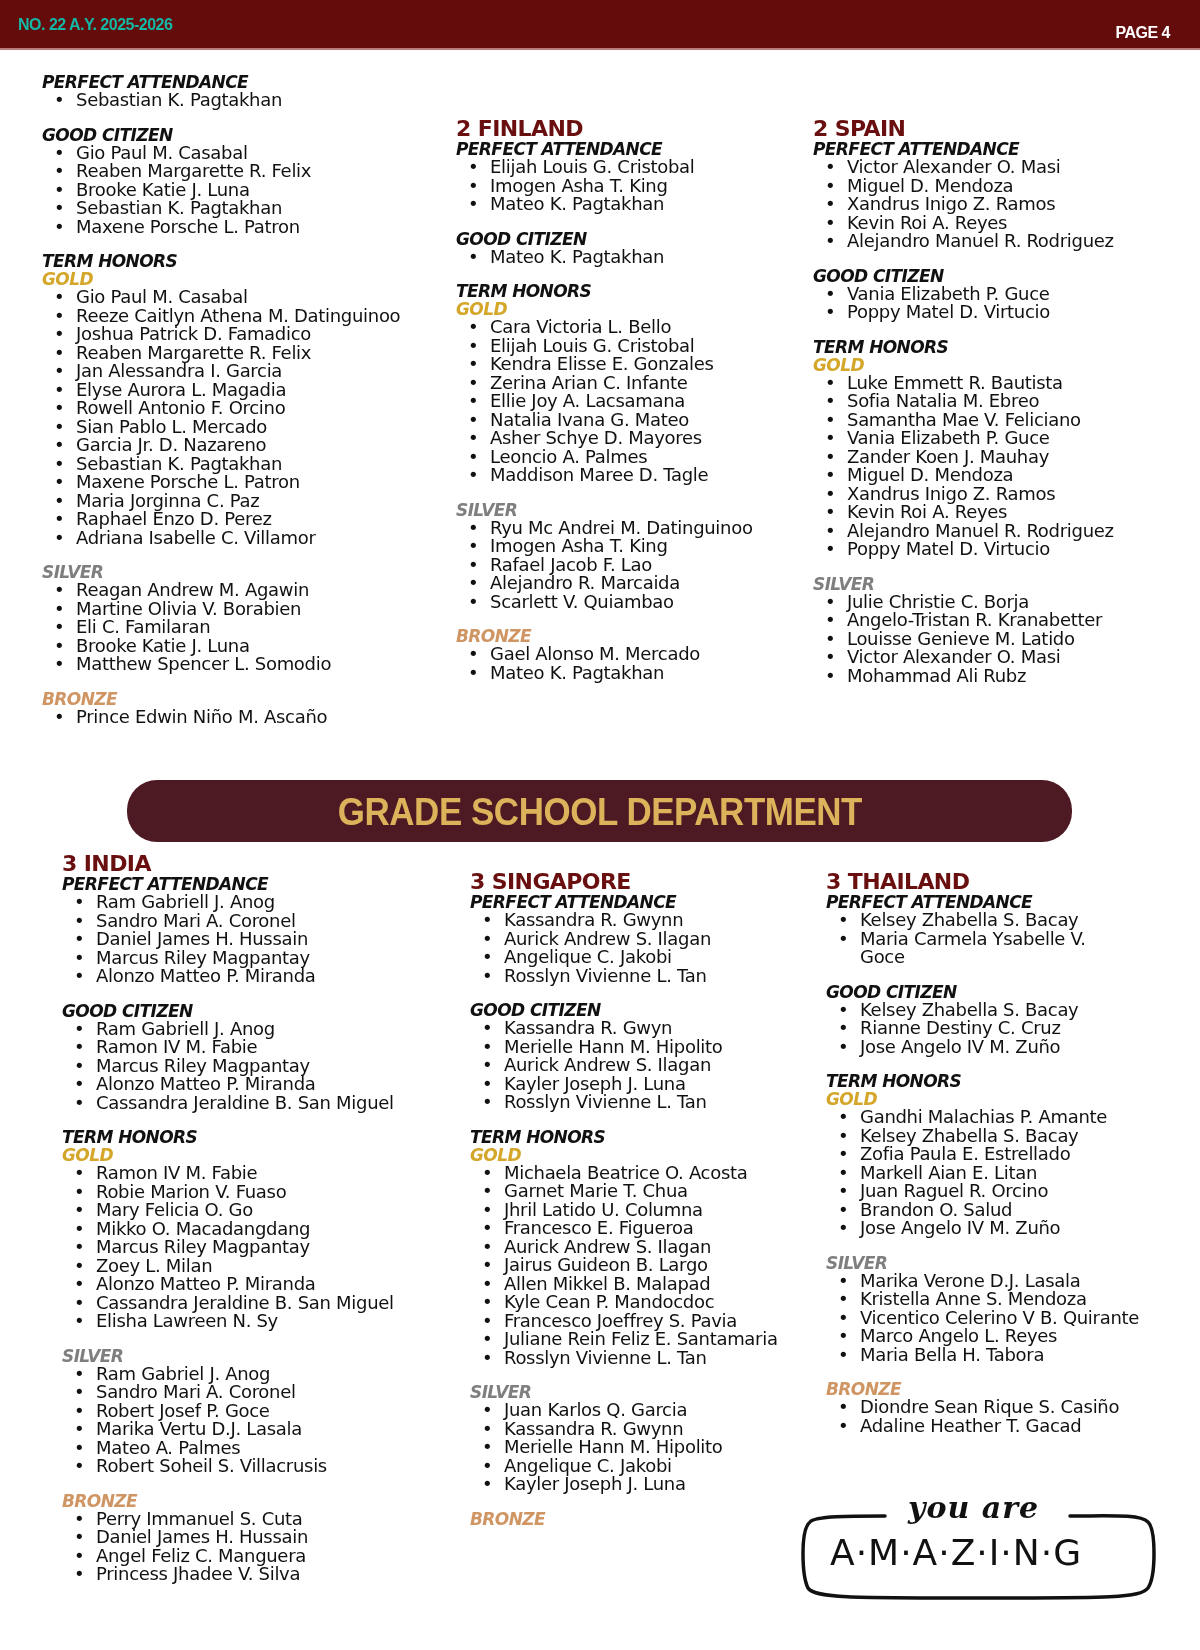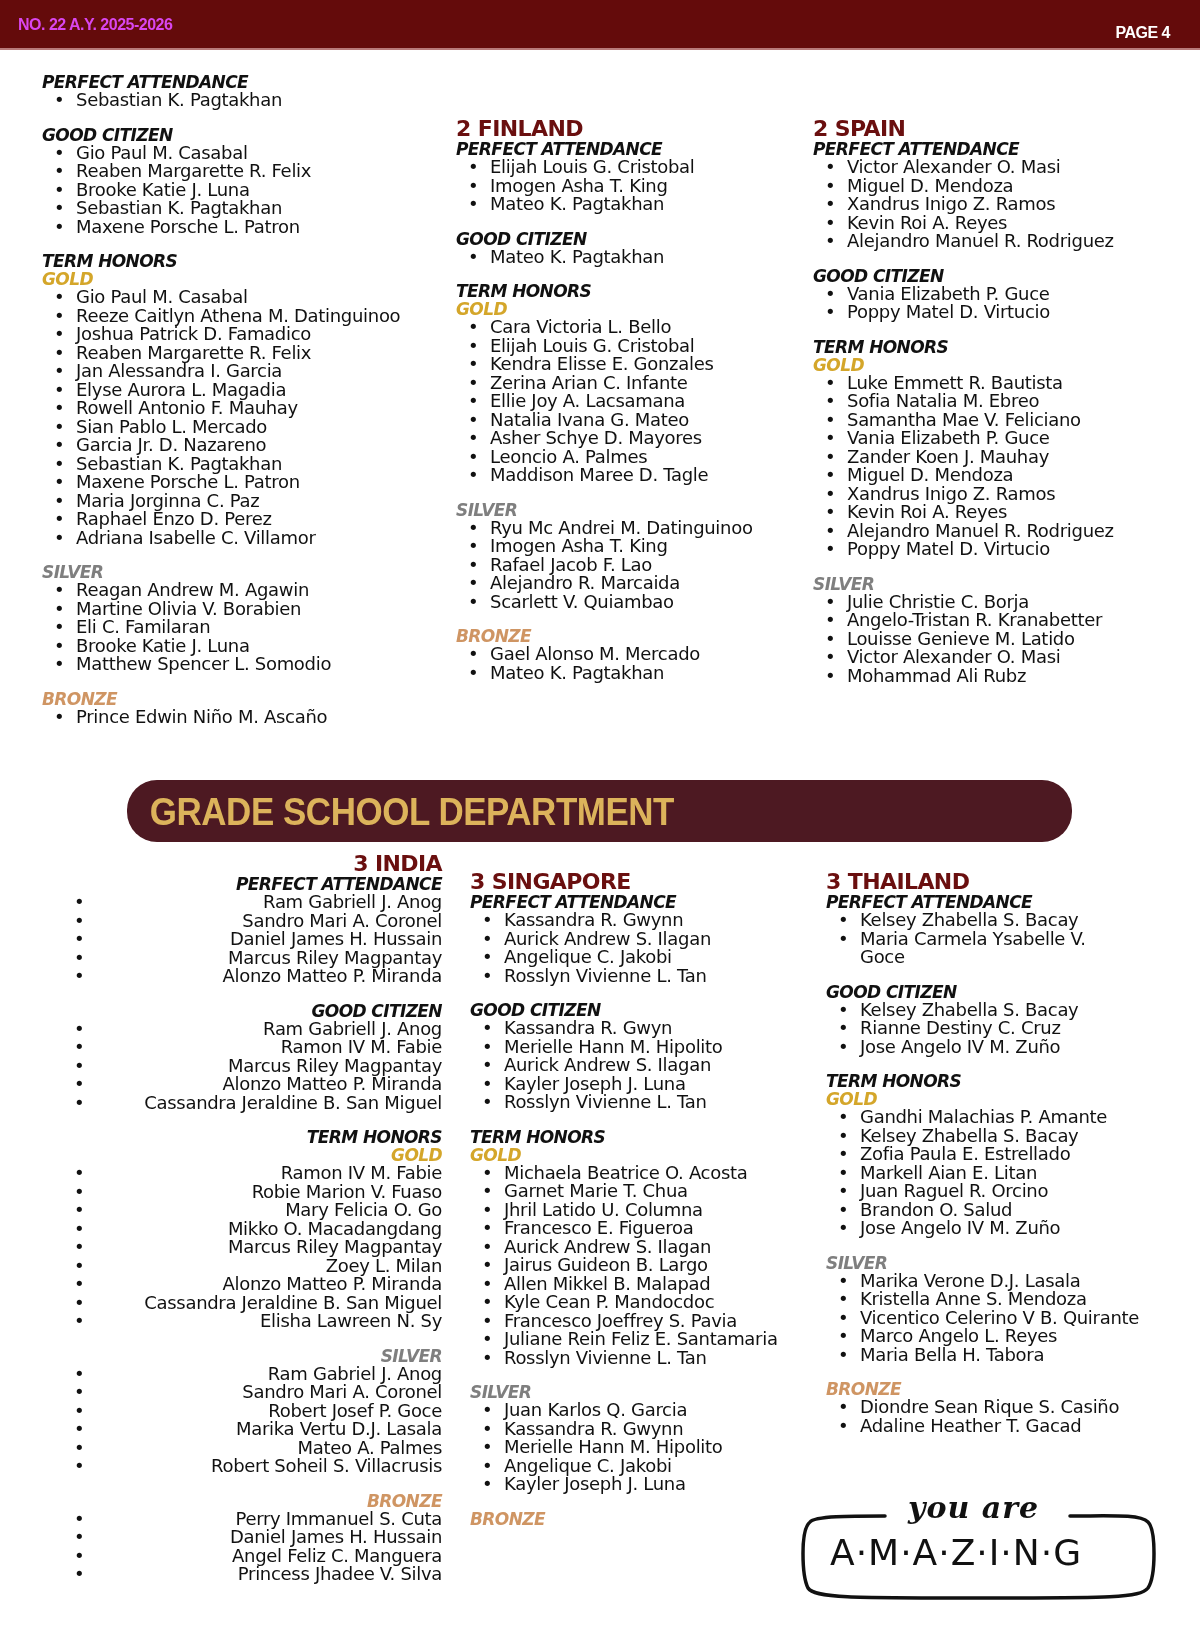--- a/index.html
+++ b/index.html
@@ -1,20 +1,20 @@
 <!DOCTYPE html>
 <html><head>
 <meta charset="utf-8">
 <style>
   html, body { margin: 0; padding: 0; background: #ffffff; }
   body { width: 1200px; height: 1650px; position: relative; overflow: hidden;
          font-family: "DejaVu Sans", sans-serif; color: #111; }
   .topbar { position: absolute; left: 0; top: 0; width: 1200px; height: 50px;
             background: #640b0b; border-bottom: 2px solid #b97a7a; box-sizing: border-box; }
-  .topbar .left { position: absolute; left: 18px; top: 16px; color: #d946ef;
+  .topbar .left { position: absolute; left: 18px; top: 16px; color: #14b8a6;
                   font: bold 16px "Liberation Sans", sans-serif; letter-spacing: -0.5px; }
   .topbar .right { position: absolute; right: 30px; top: 16px; color: #fff;
                    font: bold 16px "Liberation Sans", sans-serif; letter-spacing: -0.5px; margin-top: 8px; }
 
   .col { position: absolute; width: 380px; }
   .class-title { font: bold 22px "DejaVu Sans", sans-serif; color: #6a0f0f;
                  line-height: 22px; letter-spacing: -0.6px; margin: 0; }
   .sec { font: italic bold 17px "DejaVu Sans", sans-serif; color: #111;
          line-height: 18px; letter-spacing: -0.6px; margin: 0; }
   .tier { font: italic bold 17px "DejaVu Sans", sans-serif; line-height: 18px;
@@ -23,21 +23,21 @@
   .tier.silver { color: #7f7f7f; }
   .tier.bronze { color: #cf9563; }
   ul.names { list-style: none; margin: 0; padding: 0 0 0 12px; }
   ul.names li { position: relative; padding-left: 22px; font: 18px "DejaVu Sans", sans-serif;
                 line-height: 18.5px; letter-spacing: -0.3px; white-space: nowrap; }
   ul.names li::before { content: "\2022"; position: absolute; left: 0; top: 0; }
   ul.names li.wrap { white-space: normal; width: 270px; }
   .gap { height: 16px; }
 
   .banner { position: absolute; left: 127px; top: 780px; width: 945px; height: 62px;
-            background: #4d1922; border-radius: 30px; }
+            background: #4d1922; border-radius: 30px; text-align: center; }
   .banner span { display: inline-block; margin-top: 11px; color: #dcb35b;
                  font: bold 38px "Liberation Sans", sans-serif; letter-spacing: -0.5px;
                  transform: scaleX(0.92); }
 
   .badge { position: absolute; left: 790px; top: 1486px; width: 375px; height: 120px; }
 </style>
 </head>
 <body>
 
 <div class="topbar">
@@ -62,21 +62,21 @@
     <div class="gap"></div>
     <div class="sec">TERM HONORS</div>
     <div class="tier gold">GOLD</div>
     <ul class="names">
       <li>Gio Paul M. Casabal</li>
       <li>Reeze Caitlyn Athena M. Datinguinoo</li>
       <li>Joshua Patrick D. Famadico</li>
       <li>Reaben Margarette R. Felix</li>
       <li>Jan Alessandra I. Garcia</li>
       <li>Elyse Aurora L. Magadia</li>
-      <li>Rowell Antonio F. Mauhay</li>
+      <li>Rowell Antonio F. Orcino</li>
       <li>Sian Pablo L. Mercado</li>
       <li>Garcia Jr. D. Nazareno</li>
       <li>Sebastian K. Pagtakhan</li>
       <li>Maxene Porsche L. Patron</li>
       <li>Maria Jorginna C. Paz</li>
       <li>Raphael Enzo D. Perez</li>
       <li>Adriana Isabelle C. Villamor</li>
     </ul>
     <div class="gap"></div>
     <div class="tier silver">SILVER</div>
@@ -175,21 +175,21 @@
       <li>Louisse Genieve M. Latido</li>
       <li>Victor Alexander O. Masi</li>
       <li>Mohammad Ali Rubz</li>
     </ul>
   </div>
 
 <div class="banner">
   <span>GRADE SCHOOL DEPARTMENT</span>
 </div>
 
-<div class="col" style="left:62px; top:853px;text-align:right;">
+<div class="col" style="left:62px; top:853px;">
     <div class="class-title">3 INDIA</div>
     <div class="sec">PERFECT ATTENDANCE</div>
     <ul class="names">
       <li>Ram Gabriell J. Anog</li>
       <li>Sandro Mari A. Coronel</li>
       <li>Daniel James H. Hussain</li>
       <li>Marcus Riley Magpantay</li>
       <li>Alonzo Matteo P. Miranda</li>
     </ul>
     <div class="gap"></div>

